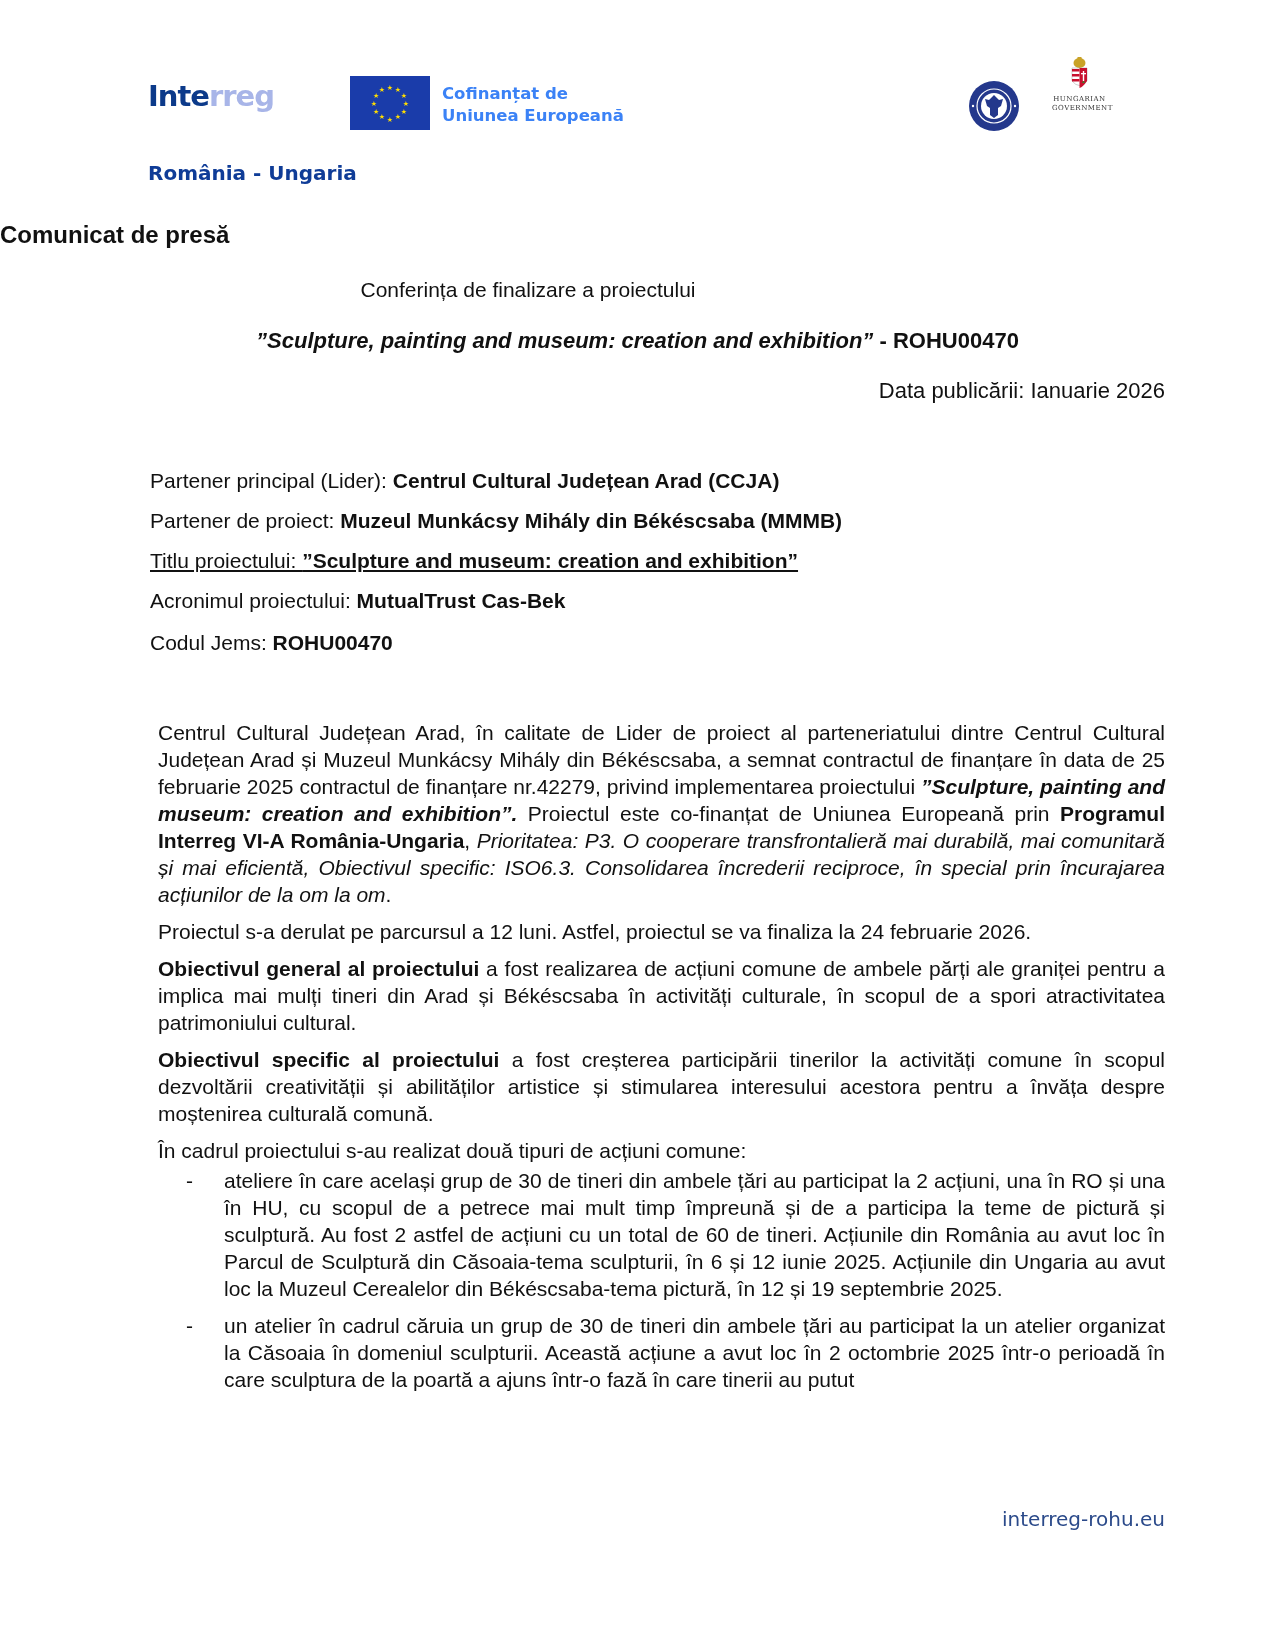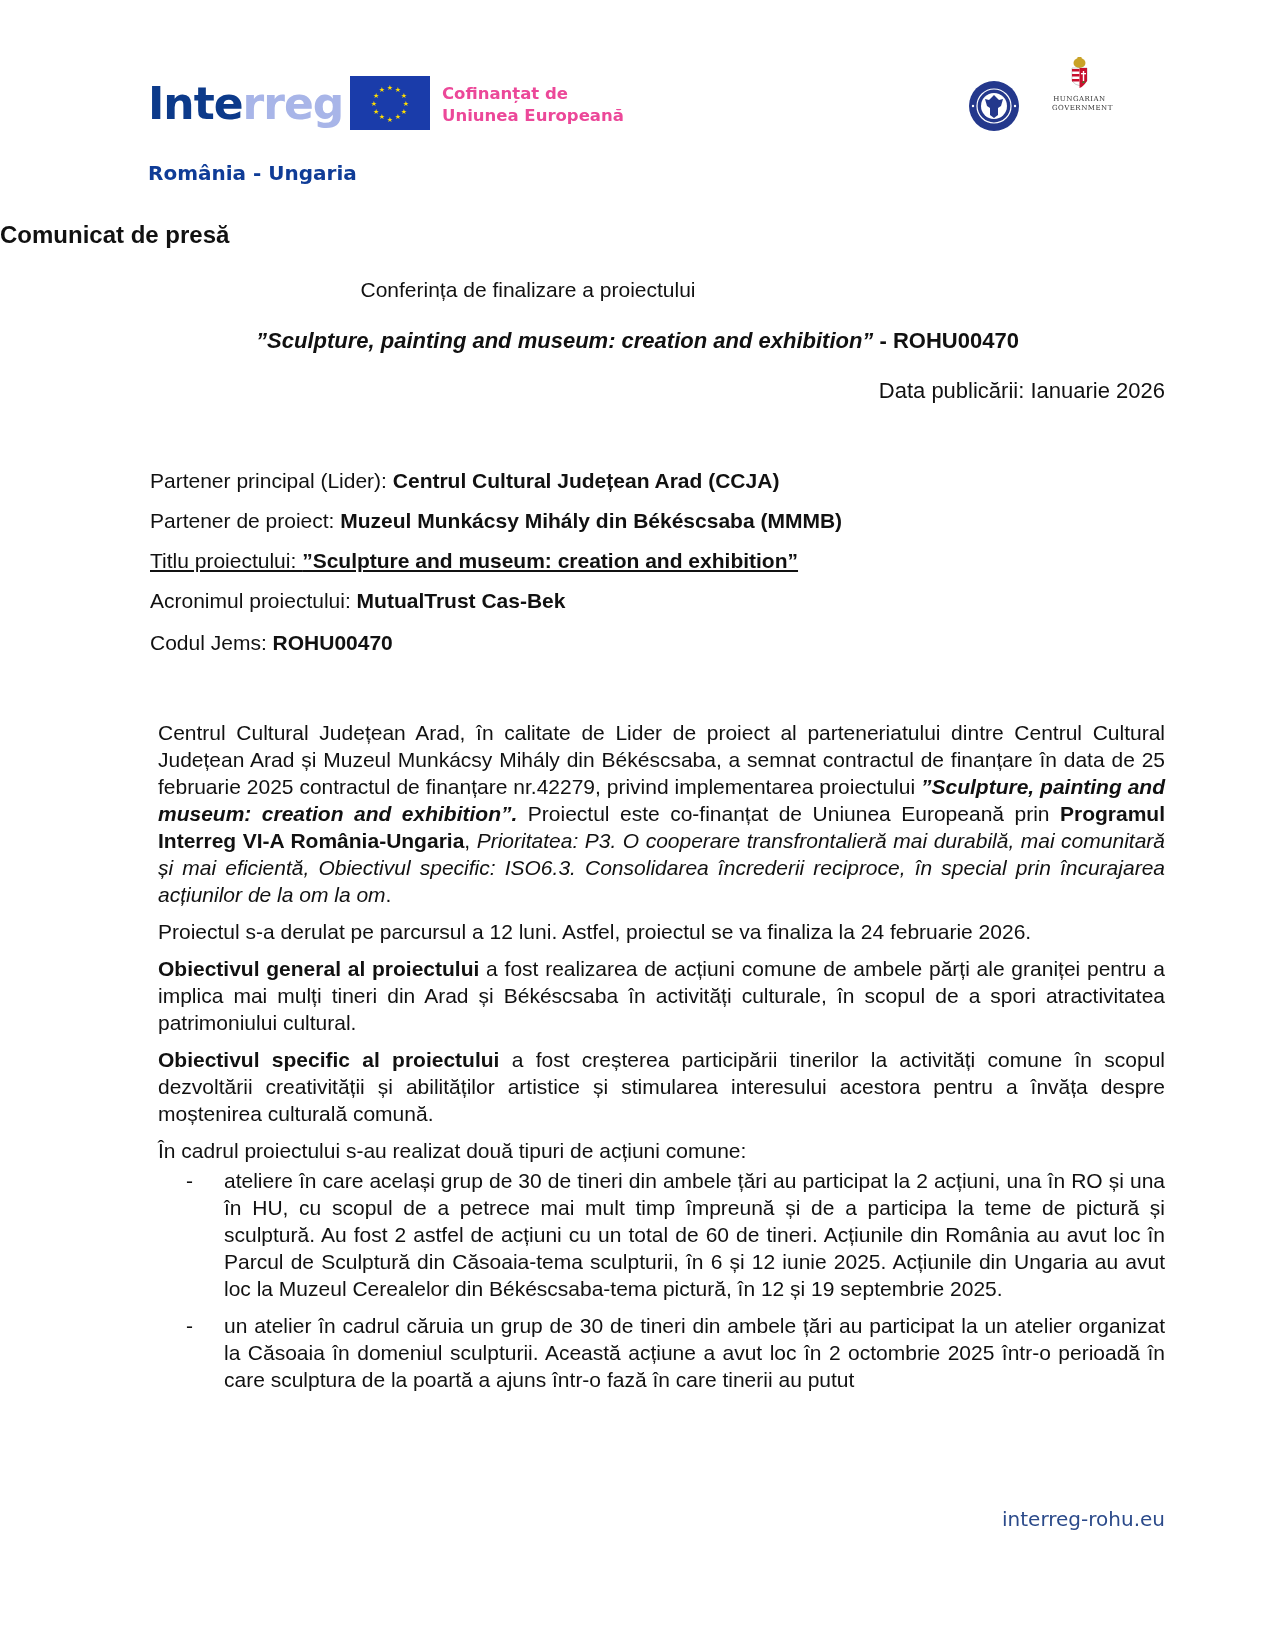--- a/index.html
+++ b/index.html
@@ -1,25 +1,25 @@
 <!DOCTYPE html>
 <html><head>
 <meta charset="utf-8">
 <style>
   html, body { margin:0; padding:0; background:#ffffff; }
   body { width:1275px; height:1650px; position:relative; overflow:hidden;
          font-family:"Liberation Sans", sans-serif; color:#111111; }
   .abs { position:absolute; }
   
   .interreg-logo { left:148px; top:82px; font-family:"DejaVu Sans", sans-serif; font-weight:bold;
-                   font-size:44px; letter-spacing:-1px; color:#0c3a8a; line-height:1; }
+                   font-size:29px; letter-spacing:-1px; color:#0c3a8a; line-height:1; }
   .interreg-logo .light { color:#a8b5e8; }
   .eu-flag { left:350px; top:76px; width:80px; height:54px; background:#1a3caa; }
   .eu-text { left:442px; top:83px; font-family:"DejaVu Sans", sans-serif; font-weight:bold;
-             font-size:16.5px; line-height:22px; color:#ec4899; }
+             font-size:16.5px; line-height:22px; color:#3b82f6; }
   .region { left:148px; top:161px; font-family:"DejaVu Sans", sans-serif; font-weight:bold;
             font-size:20px; color:#0f3c97; }
   .gov-ro { left:968px; top:80px; width:52px; height:52px; }
   .gov-hu { left:1052px; top:57px; width:55px; height:60px; }
   
   .title { left:0; width:1275px; top:221px; text-align:left; font-weight:bold; font-size:24px; }
   .subtitle { left:0; width:1056px; top:278px; text-align:center; font-size:21px; }
   .project-line { left:0; width:1275px; top:328px; text-align:center; font-size:22px; font-weight:bold; }
   .project-line .it { font-style:italic; }
   .pub-date { right:110px; top:378px; font-size:22px; text-align:left; }

